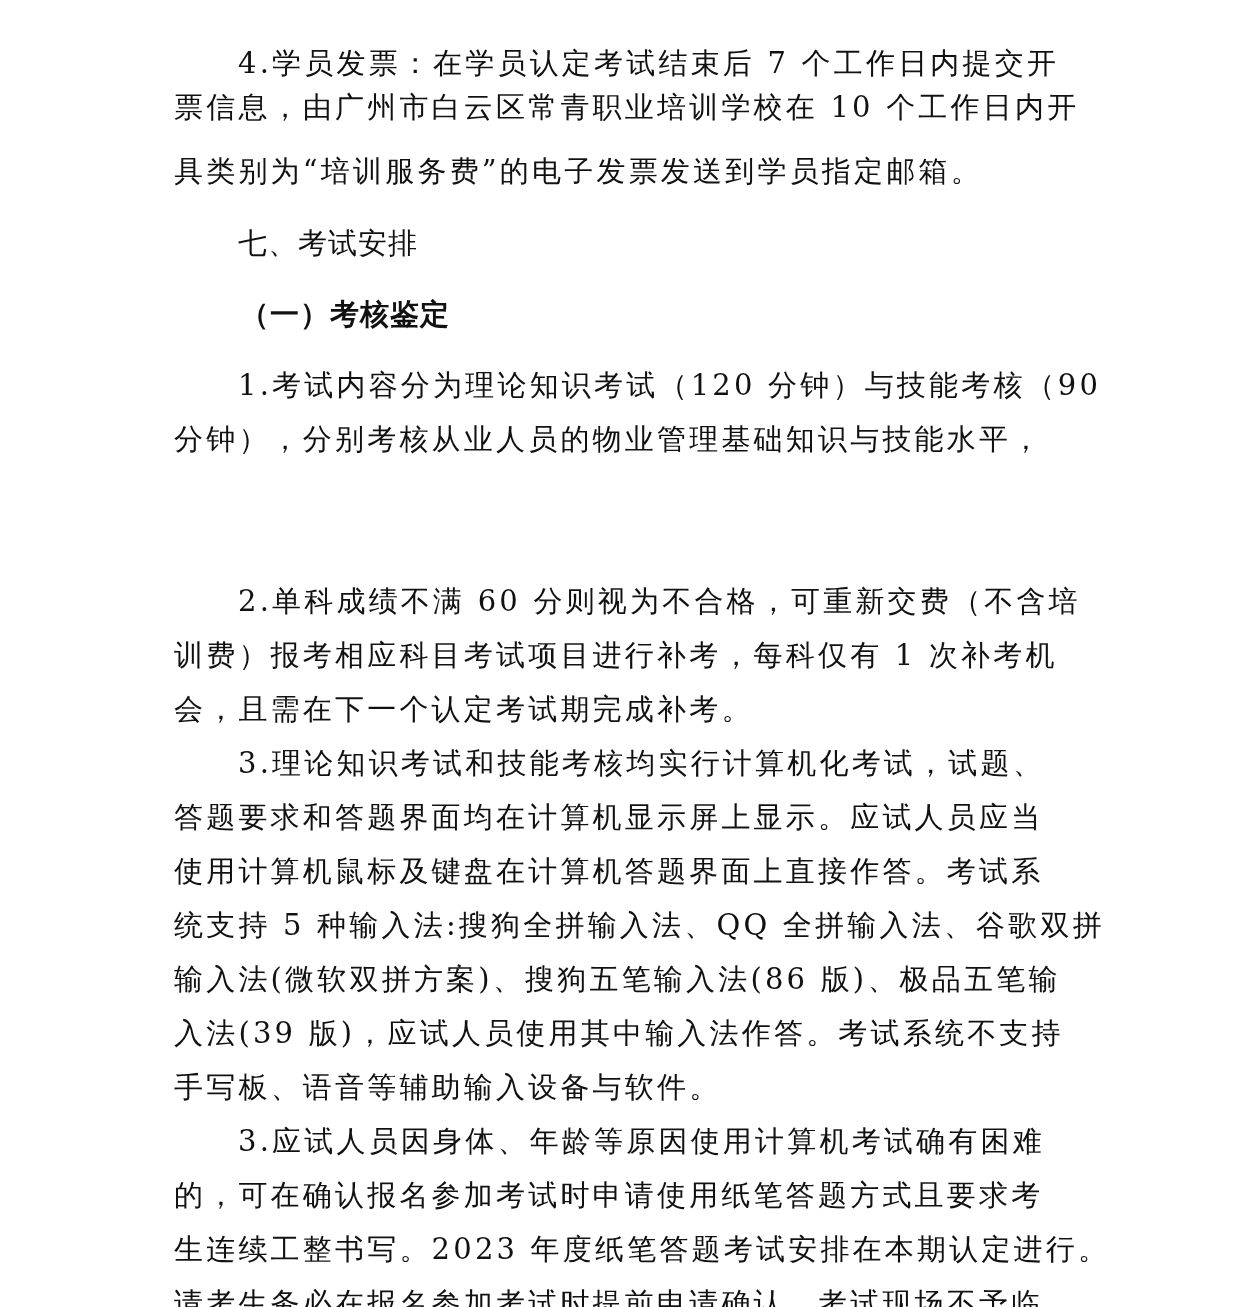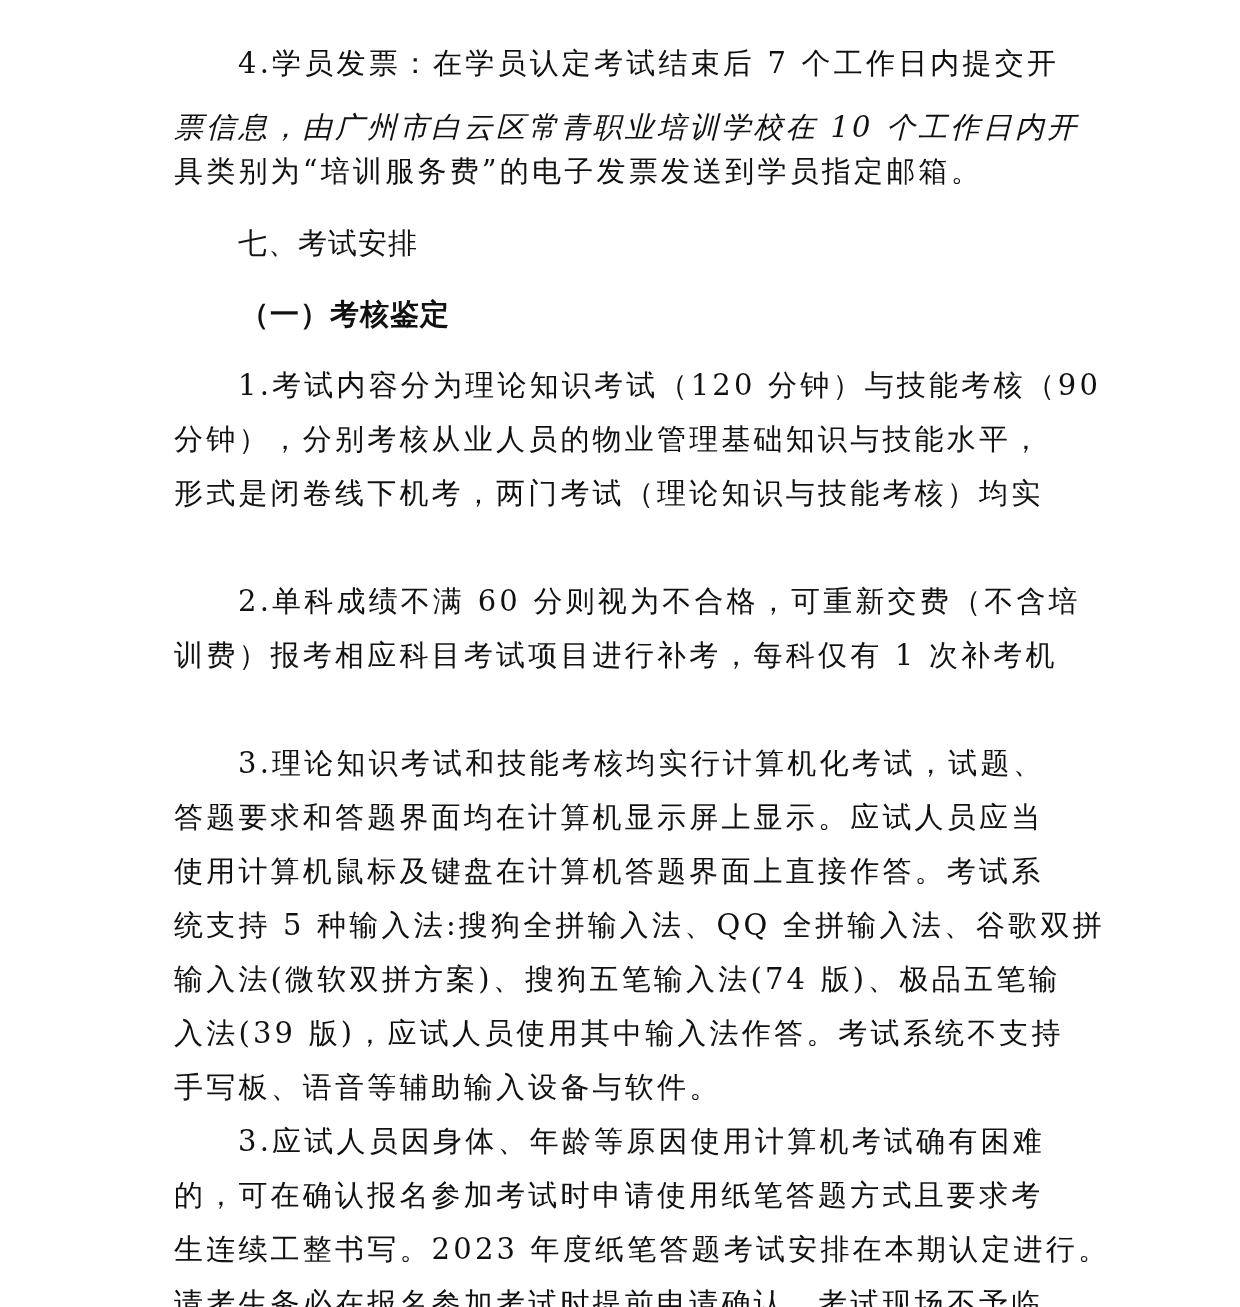--- a/index.html
+++ b/index.html
@@ -26,39 +26,39 @@
     letter-spacing: 1px;
   }
   .heading.bold { font-weight: bold; }
 </style>
 </head>
 <body>
 
 <div class="page">
 
   <div class="line indent" style="top:15px;">4.学员发票：在学员认定考试结束后 7 个工作日内提交开</div>
-  <div class="line" style="top:79px;font-style:italic;">票信息，由广州市白云区常青职业培训学校在 10 个工作日内开</div>
+  <div class="line" style="top:59px;">票信息，由广州市白云区常青职业培训学校在 10 个工作日内开</div>
   <div class="line" style="top:123px;">具类别为“培训服务费”的电子发票发送到学员指定邮箱。</div>
 
   <div class="heading" style="left:238px; top:195px;">七、考试安排</div>
 
   <div class="heading bold" style="left:240px; top:266px;">（一）考核鉴定</div>
 
   <div class="line indent" style="top:337px;">1.考试内容分为理论知识考试（120 分钟）与技能考核（90</div>
   <div class="line" style="top:391px;">分钟），分别考核从业人员的物业管理基础知识与技能水平，</div>
-  <div class="line" style="top:445px;">形式是闭卷线下机考，两门考试（理论知识与技能考核）均实</div>
 
   <div class="line indent" style="top:553px;">2.单科成绩不满 60 分则视为不合格，可重新交费（不含培</div>
   <div class="line" style="top:607px;">训费）报考相应科目考试项目进行补考，每科仅有 1 次补考机</div>
+  <div class="line" style="top:661px;">会，且需在下一个认定考试期完成补考。</div>
 
   <div class="line indent" style="top:715px;">3.理论知识考试和技能考核均实行计算机化考试，试题、</div>
   <div class="line" style="top:769px;">答题要求和答题界面均在计算机显示屏上显示。应试人员应当</div>
   <div class="line" style="top:823px;">使用计算机鼠标及键盘在计算机答题界面上直接作答。考试系</div>
   <div class="line" style="top:877px;text-align:right;">统支持 5 种输入法:搜狗全拼输入法、QQ 全拼输入法、谷歌双拼</div>
-  <div class="line" style="top:931px;">输入法(微软双拼方案)、搜狗五笔输入法(74 版)、极品五笔输</div>
+  <div class="line" style="top:931px;">输入法(微软双拼方案)、搜狗五笔输入法(86 版)、极品五笔输</div>
   <div class="line" style="top:985px;">入法(39 版)，应试人员使用其中输入法作答。考试系统不支持</div>
   <div class="line" style="top:1039px;">手写板、语音等辅助输入设备与软件。</div>
 
   <div class="line indent" style="top:1093px;">3.应试人员因身体、年龄等原因使用计算机考试确有困难</div>
   <div class="line" style="top:1147px;">的，可在确认报名参加考试时申请使用纸笔答题方式且要求考</div>
   <div class="line" style="top:1201px;">生连续工整书写。2023 年度纸笔答题考试安排在本期认定进行。</div>
   <div class="line" style="top:1255px;">请考生务必在报名参加考试时提前申请确认，考试现场不予临</div>
 
 </div>
 

